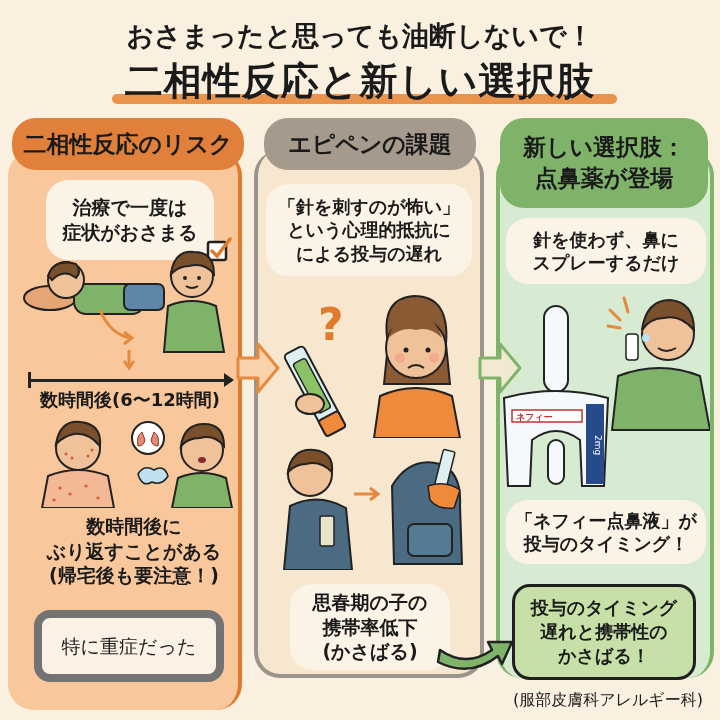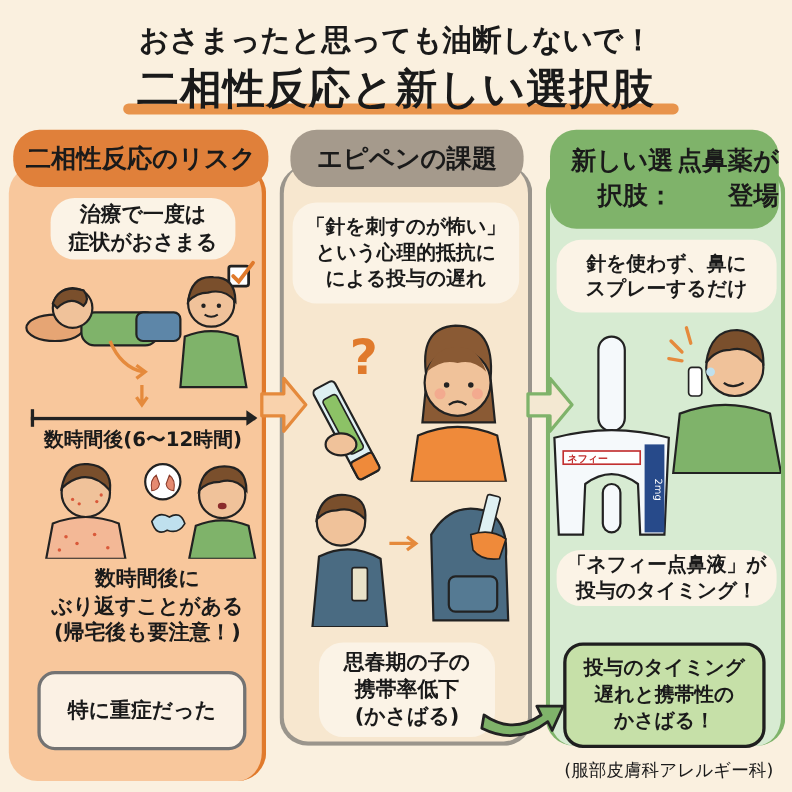--- a/index.html
+++ b/index.html
@@ -31,30 +31,30 @@
   .panel-left { left: 8px; top: 150px; width: 234px; height: 560px; background: #f8c79c; border-right: 4px solid #e07a2c; }
   .panel-mid  { left: 254px; top: 150px; width: 230px; height: 528px; background: #f7e7cf; border-left: 4px solid #9a958c; border-right: 4px solid #9a958c; border-bottom: 4px solid #9a958c; }
   .panel-right{ left: 496px; top: 150px; width: 218px; height: 528px; background: #d7ebd2; border-left: 4px solid #7fb36a; border-right: 4px solid #7fb36a; }
 
   .hdr {
     border-radius: 24px; font-weight: bold; text-align: right;
     display: flex; align-items: center; justify-content: center;
   }
   .hdr-left  { left: 12px; top: 118px; width: 232px; height: 52px; background: #e0803a; font-size: 23px; }
   .hdr-mid   { left: 264px; top: 118px; width: 212px; height: 52px; background: #a59a8c; font-size: 23px; }
-  .hdr-right { left: 500px; top: 118px; width: 208px; height: 90px; background: #7fb36a; font-size: 23px; line-height: 1.35; flex-direction: row; }
+  .hdr-right { left: 500px; top: 118px; width: 208px; height: 90px; background: #7fb36a; font-size: 23px; line-height: 1.35; flex-direction: column; }
 
   .bubble {
     background: #fbf3e6; border-radius: 22px; text-align: center; font-weight: bold;
     display: flex; flex-direction: column; align-items: center; justify-content: center;
     line-height: 1.3;
   }
   .boxed {
-    border: 3px solid #737373; border-radius: 16px; background: #fbf1e4;
-    font-weight: bold; text-align: center; line-height: 1.3;
+    border: 8px solid #737373; border-radius: 16px; background: #fbf1e4;
+    font-weight: normal; text-align: center; line-height: 1.3;
     display: flex; flex-direction: column; justify-content: center;
   }
   .boxed-green {
     border: 3px solid #1f1f1f; border-radius: 18px; background: #c6e0a8;
     font-weight: bold; text-align: center; line-height: 1.32;
     display: flex; flex-direction: column; justify-content: center;
   }
   .plain {
     text-align: center; font-weight: bold; line-height: 1.3;
   }
@@ -86,21 +86,21 @@
   <span>二相性反応のリスク</span>
 </div>
 <div class="abs hdr hdr-mid">
   <span>エピペンの課題</span>
 </div>
 <div class="abs hdr hdr-right">
   <span>新しい選択肢：</span>
   <span>点鼻薬が登場</span>
 </div>
 
-<div class="abs bubble" style="left:46px;top:180px;width:168px;height:56px;font-size:19px;">
+<div class="abs bubble" style="left:46px;top:180px;width:168px;height:80px;font-size:19px;">
   <span>治療で一度は</span>
   <span>症状がおさまる</span>
 </div>
 
 <svg class="abs" style="left:206px;top:236px;" width="28" height="28">
   <rect x="2" y="6" width="18" height="18" fill="#fff" stroke="#222" stroke-width="2.5" rx="2"></rect>
   <path d="M6 15 L11 20 L24 3" fill="none" stroke="#e07a2c" stroke-width="3.5" stroke-linecap="round"></path>
 </svg>
 
 <svg class="abs" style="left:14px;top:244px;" width="220" height="110">
@@ -245,21 +245,21 @@
     <rect x="44" y="16" width="24" height="86" rx="12" fill="#f5f9fb" stroke="#222" stroke-width="2"></rect>
     <path d="M4 108 Q56 94 108 108 L104 196 L82 196 L80 150 Q56 132 32 150 L30 196 L8 196 Z" fill="#f5f9fb" stroke="#222" stroke-width="2"></path>
     <rect x="86" y="114" width="18" height="80" fill="#274a8a"></rect>
     <rect x="12" y="120" width="70" height="12" fill="#fff" stroke="#c23030" stroke-width="1.5"></rect>
     <text x="16" y="130" font-size="9" font-weight="bold" fill="#c23030" font-family="DejaVu Sans, sans-serif">ネフィー</text>
     <text x="90" y="150" font-size="9" fill="#fff" font-family="DejaVu Sans, sans-serif" transform="rotate(90 95 150)">2mg</text>
     <rect x="48" y="150" width="16" height="44" rx="8" fill="#f5f9fb" stroke="#222" stroke-width="2"></rect>
   </g>
 </svg>
 
-<div class="abs bubble" style="left:506px;top:500px;width:200px;height:51px;font-size:18px;">
+<div class="abs bubble" style="left:506px;top:500px;width:200px;height:64px;font-size:18px;">
   <span>「ネフィー点鼻液」が</span>
   <span>投与のタイミング！</span>
 </div>
 <div class="abs boxed-green" style="left:512px;top:584px;width:184px;height:96px;font-size:18px;">
   <span>投与のタイミング</span>
   <span>遅れと携帯性の</span>
   <span>かさばる！</span>
 </div>
 
 <div class="abs plain" style="left:500px;top:690px;width:216px;font-size:16px;font-weight:normal;">(服部皮膚科アレルギー科)</div>

